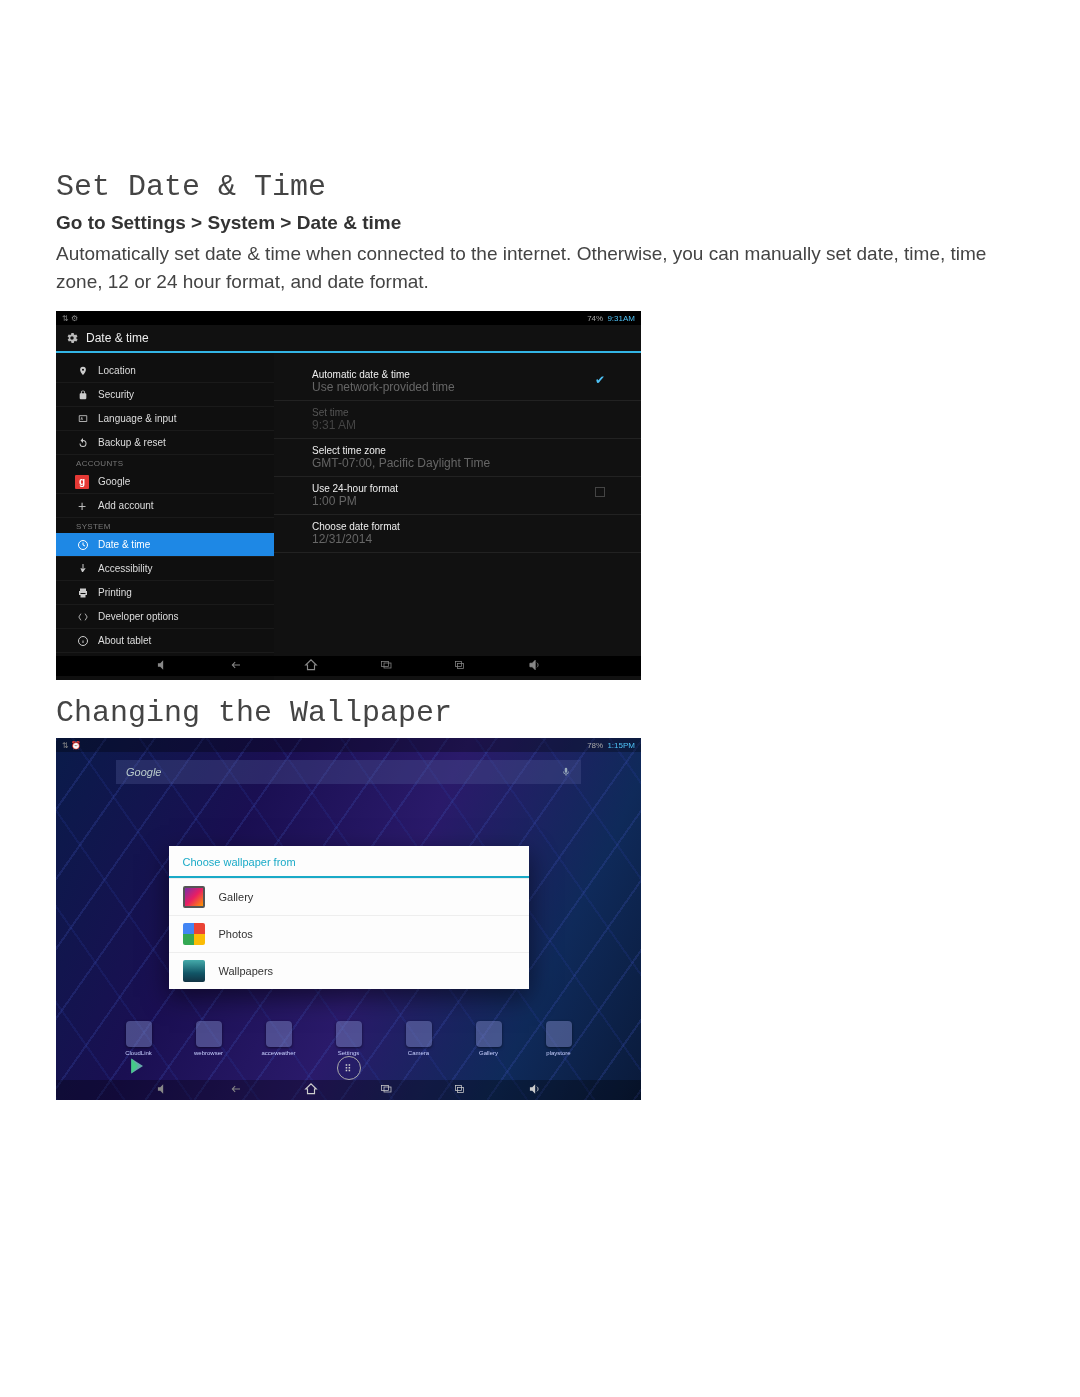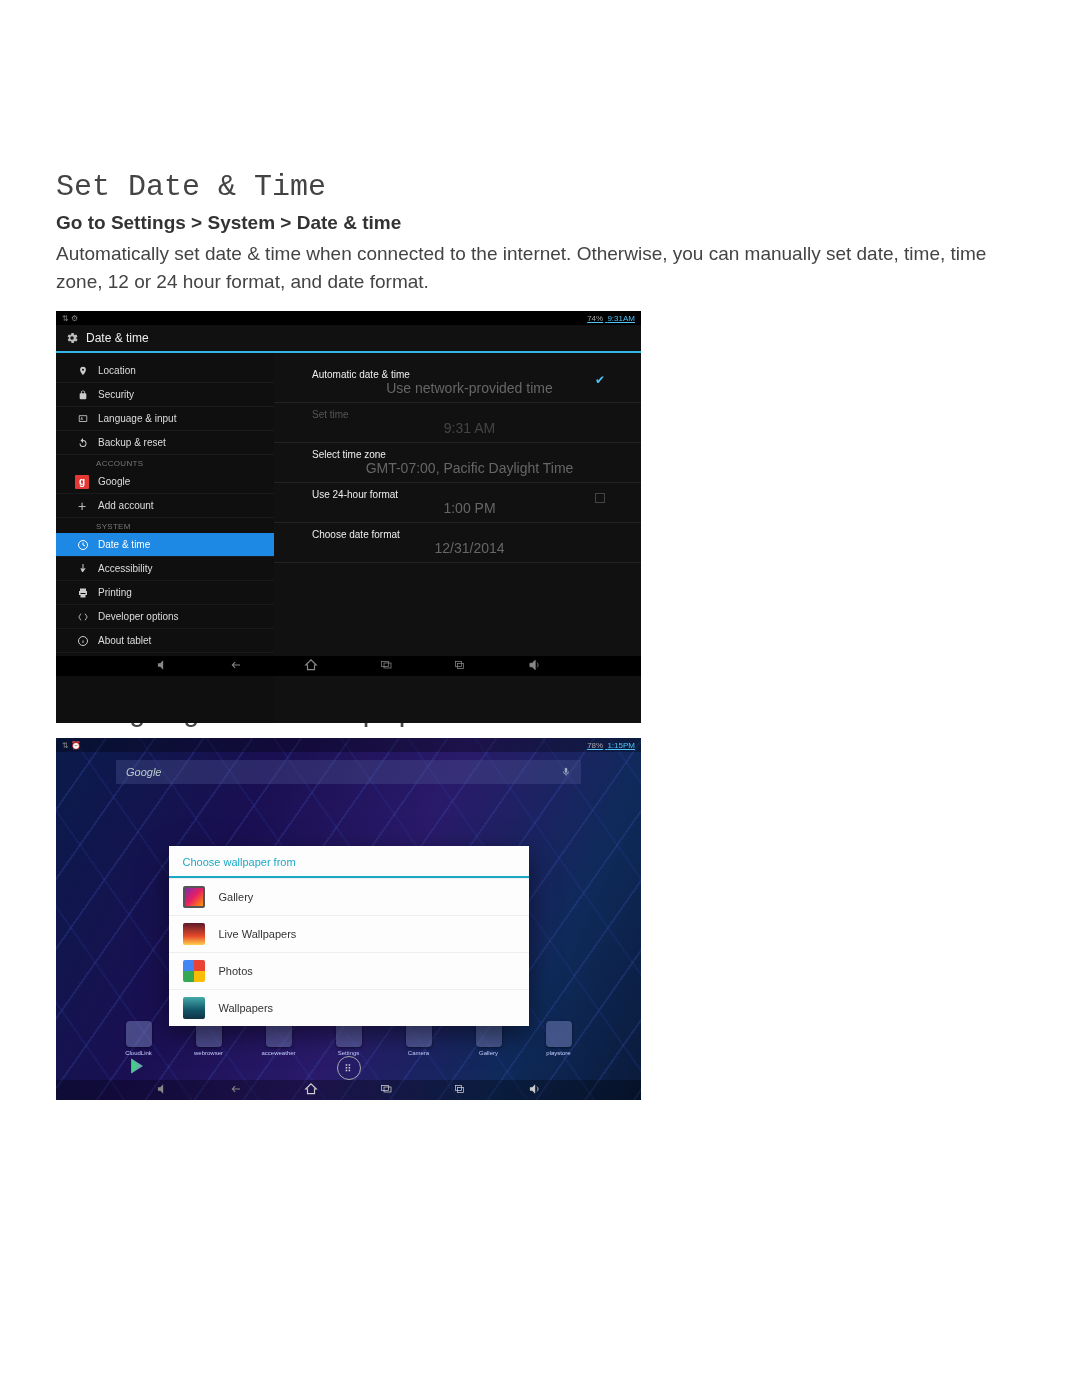--- a/index.html
+++ b/index.html
@@ -7,40 +7,40 @@
   .page { padding: 170px 56px 40px 56px; }
   h2 { font-size: 30px; font-weight: 400; color: #444; margin-bottom: 8px; font-family: Liberation Mono, monospace; }
   .subhead { font-size: 19px; font-weight: 700; color: #333; margin-bottom: 6px; }
   p { font-size: 19px; line-height: 1.45; color: #444; margin-bottom: 16px; }
   .fignum { text-align: right; font-size: 16px; color: #666; margin-top: 30px; }
 
   
   .shot { width: 585px; background: #000; color: #ccc; font-size: 11px; margin: 6px 0 20px 0; position: relative; }
   .shot1 { height: 365px; }
   .statusbar { height: 14px; background: #000; display: flex; justify-content: space-between; align-items: center; padding: 0 6px; font-size: 8px; color: #888; }
-  .statusbar .right { color: #4fc3f7; text-decoration: underline; }
+  .statusbar .right { color: #4fc3f7; }
   .statusbar .batt { color: #aaa; margin-right: 2px; }
   .shdr { height: 28px; display: flex; align-items: center; padding-left: 8px; border-bottom: 2px solid #33b5e5; background: #111; }
   .shdr .gear { width: 16px; height: 16px; margin-right: 6px; display: inline-flex; align-items: center; justify-content: center; }
   .gear svg { fill: #bbb; }
   .shdr .title { font-size: 12px; color: #eee; }
-  .split { display: flex; height: 370px; }
+  .split { display: flex; height: 327px; }
   .sidebar { width: 218px; background: #0f0f0f; overflow: hidden; padding-top: 6px; }
   .main { flex: 1; background: #111; padding: 10px 0; }
   .srow { display: flex; align-items: center; height: 24px; padding-left: 42px; font-size: 10px; color: #ddd; position: relative; border-bottom: 1px solid #1a1a1a; }
   .srow.sel { background: #1e88e5; color: #fff; }
   .srow .ic { position: absolute; left: 20px; width: 14px; height: 14px; display: flex; align-items: center; justify-content: center; }
   .srow .ic svg { fill: #ccc; }
   .srow.sel .ic svg { fill: #fff; }
   .gicon { position: absolute; left: 19px; width: 14px; height: 14px; background: #e53935; color: #fff; font-size: 10px; display: flex; align-items: center; justify-content: center; font-weight: bold; border-radius: 1px; }
   .plus { position: absolute; left: 22px; color: #bbb; font-size: 14px; line-height: 1; }
-  .shead { font-size: 8px; color: #777; padding: 4px 0 2px 12px; letter-spacing: 0.3px; margin-left: 28px; }
+  .shead { font-size: 8px; color: #777; padding: 4px 0 2px 20px; letter-spacing: 0.3px; }
   .mrow { padding: 6px 14px 6px 38px; border-bottom: 1px solid #222; position: relative; }
   .mrow .t { font-size: 10px; color: #eee; }
-  .mrow .s { font-size: 14px; color: #666; text-align: center; }
+  .mrow .s { font-size: 12px; color: #666; }
   .mrow.dis .t { color: #555; }
   .mrow.dis .s { color: #444; }
   .chk { position: absolute; right: 36px; top: 10px; color: #4fc3f7; font-size: 12px; }
   .box { position: absolute; right: 36px; top: 10px; width: 10px; height: 10px; border: 1px solid #444; }
   .navbar { position: absolute; bottom: 0; left: 0; right: 0; height: 20px; background: #000; display: flex; justify-content: space-around; align-items: center; padding: 0 70px; }
   .navbar svg { fill: #888; }
 
   
   .shot2 { height: 362px; background: linear-gradient(115deg, #0a1b4a 0%, #1a0f52 30%, #2a1a6a 55%, #0f2a5a 80%, #0a1a3a 100%); overflow: hidden; position: relative; }
   .shot2::before { content:""; position:absolute; inset:0; background:
@@ -248,24 +248,20 @@
           </svg></span>
     </div>
 
     <div class="dialog">
       <div class="dh">Choose wallpaper from</div>
       <div class="drow">
         <span class="dic gal"></span>
         <span>Gallery</span>
       </div>
       <div class="drow">
-        <span class="dic live"></span>
-        <span>Live Wallpapers</span>
-      </div>
-      <div class="drow">
         <span class="dic photos"></span>
         <span>Photos</span>
       </div>
       <div class="drow">
         <span class="dic wall"></span>
         <span>Wallpapers</span>
       </div>
     </div>
 
     <div class="approw">

